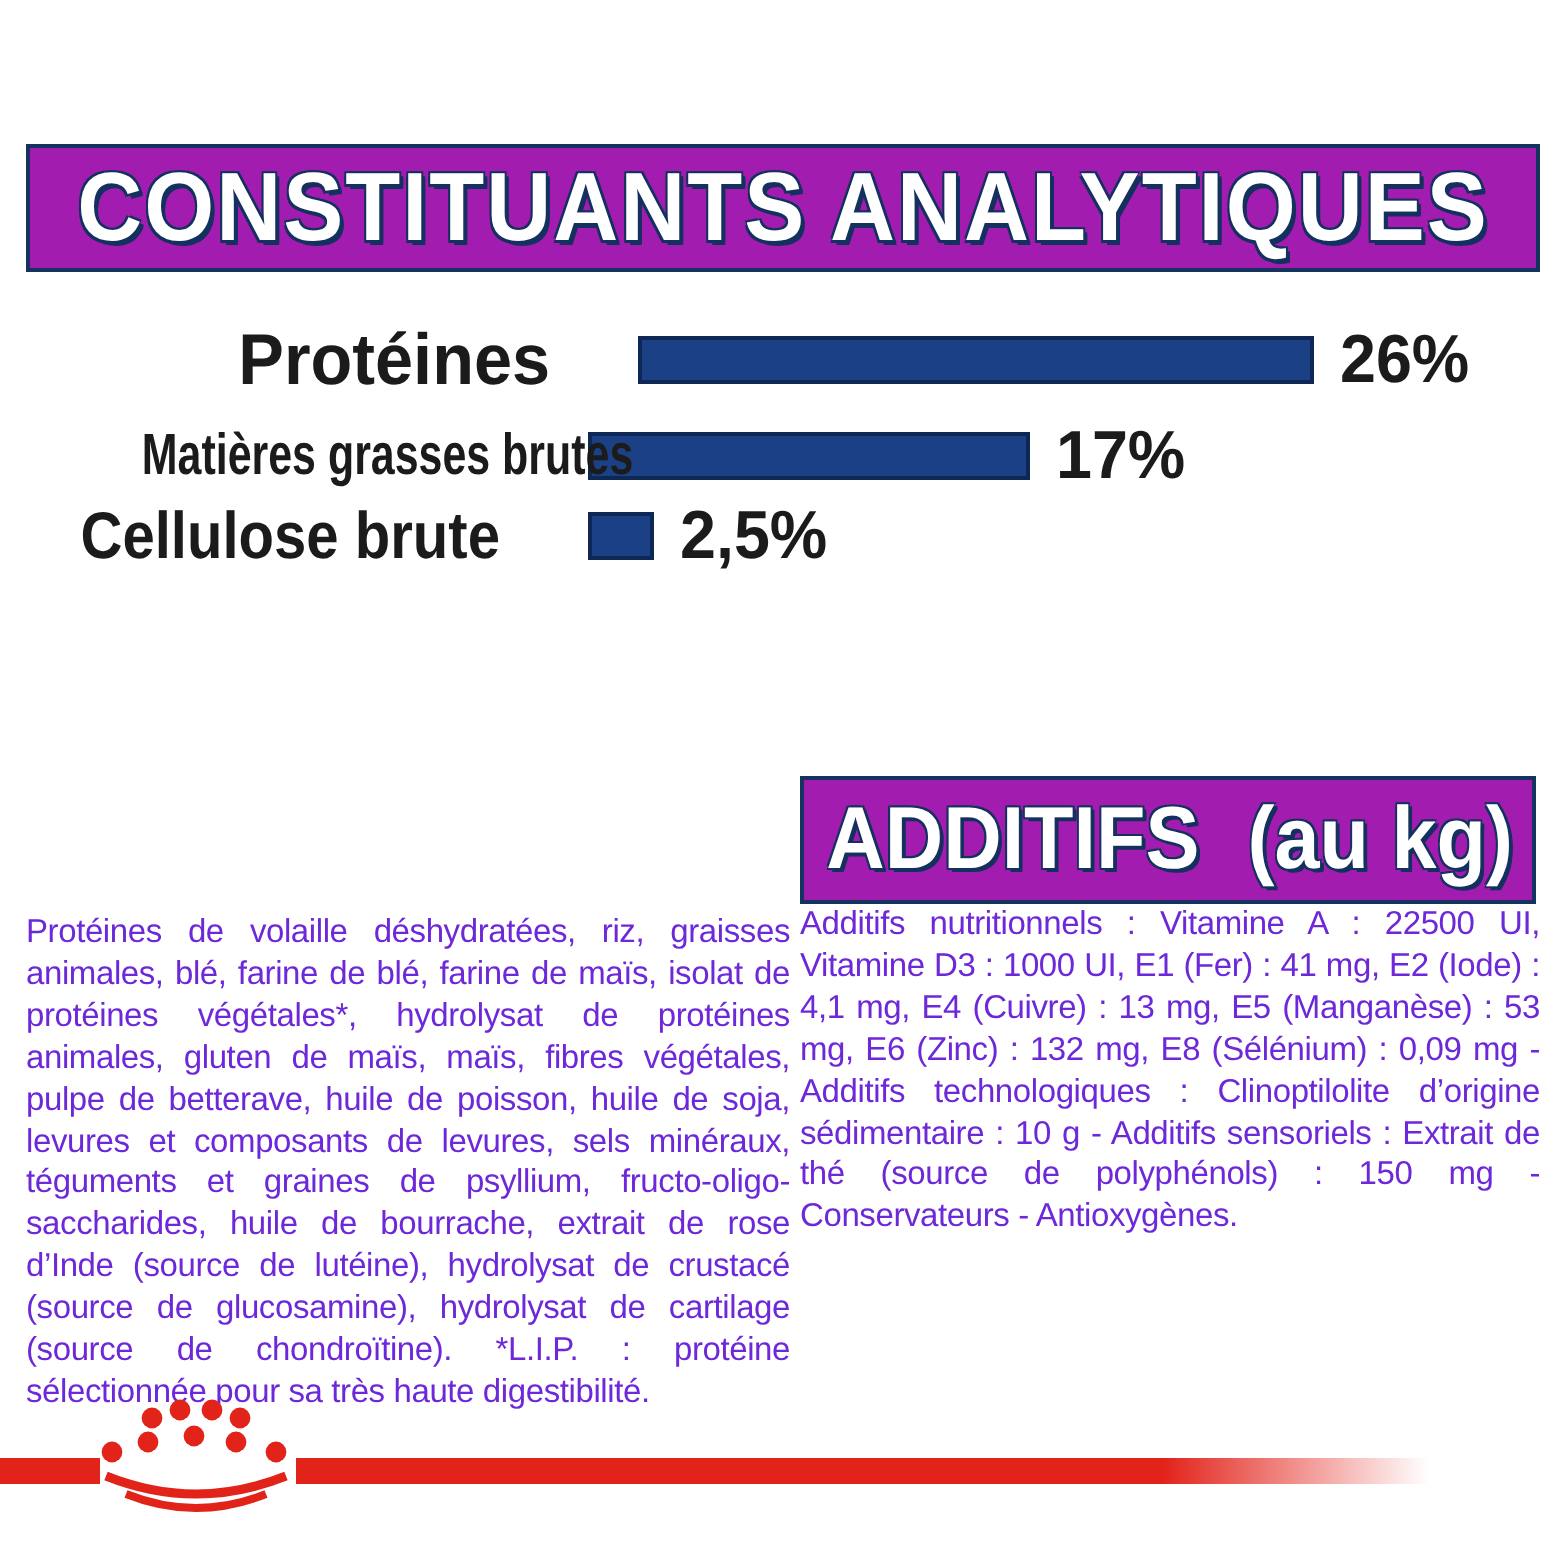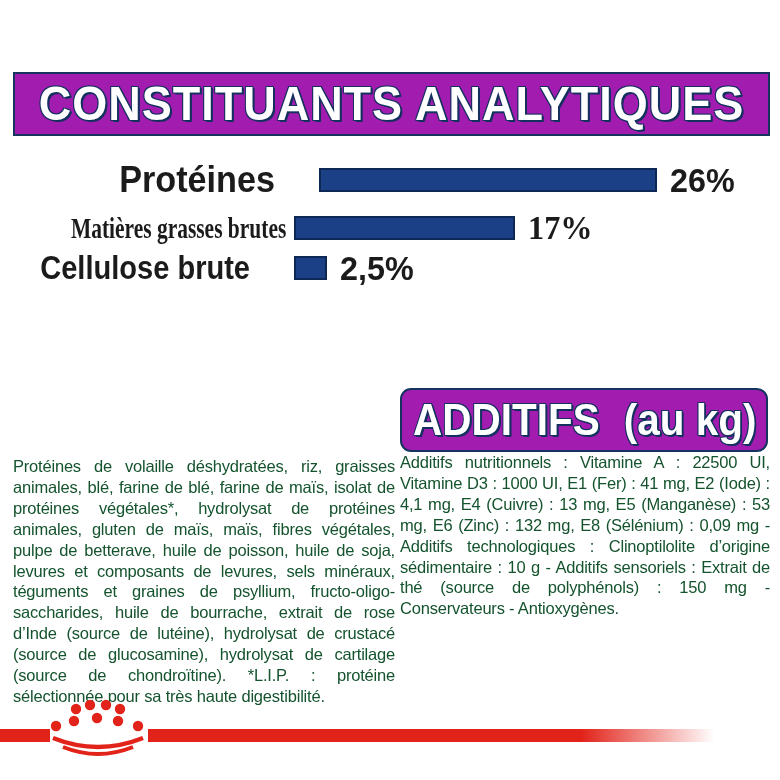--- a/index.html
+++ b/index.html
@@ -8,37 +8,37 @@
 
   
   .banner{position:absolute;background:#a21caf;border:2px solid #16335f;
           display:flex;align-items:center;justify-content:center;box-sizing:border-box;}
   .banner-text{color:#ffffff;font-weight:bold;white-space:nowrap;
                text-shadow:2px 2px 0 #14305f,-1px -1px 0 #14305f,1px -1px 0 #14305f,-1px 1px 0 #14305f,2px 1px 0 #14305f;}
   #main-banner{left:13px;top:72px;width:757px;height:64px;}
   #main-banner .banner-text{font-size:45px;letter-spacing:1px;transform:scaleY(1.08);}
   #composition-banner{left:13px;top:390px;width:372px;height:62px;}
   #composition-banner .banner-text{font-size:38px;transform:scaleX(0.92);}
-  #additives-banner{left:400px;top:388px;width:368px;height:64px;border-radius:11px;}
+  #additives-banner{left:400px;top:388px;width:368px;height:64px;}
   #additives-banner .banner-text{font-size:44px;transform:scaleX(0.92);}
   .unit-label{font-size:25px;margin-left:10px;font-weight:bold;}
 
   
   .chart-row{position:absolute;left:0;width:780px;height:48px;display:flex;align-items:center;}
   .chart-label{width:242px;margin-left:8px;text-align:right;font-weight:bold;color:#1b1b1b;
                transform-origin:right center;white-space:nowrap;}
   .row-0 .chart-label{font-size:36px;transform:scaleX(0.95);}
   .row-1 .chart-label{font-size:29px;transform:scaleX(0.74);}
   .row-2 .chart-label{font-size:33px;transform:scaleX(0.88);}
   .chart-bar{height:20px;border:2px solid #0d2855;background:#1c4085;margin-left:44px;}
   .chart-value{margin-left:13px;font-weight:bold;font-size:34px;color:#1b1b1b;
                transform:scaleX(0.95);transform-origin:left center;white-space:nowrap;}
 
   
-  .body-text{position:absolute;text-align:justify;color:#14532d;
+  .body-text{position:absolute;text-align:justify;color:#6d28d9;
              font-size:16.5px;line-height:20.9px;letter-spacing:-0.2px;}
   #composition-body{left:13px;top:456px;width:382px;}
   #additives-body{left:400px;top:452px;width:370px;}
 
   
   .red-seg{position:absolute;top:729px;height:13px;background:#e2231a;}
   #red-seg-left{left:0;width:50px;}
   #red-seg-right{left:148px;width:578px;
       background:linear-gradient(to right,#e2231a 0%,#e2231a 75%,rgba(226,35,26,0) 98%);}
   #crown{position:absolute;left:50px;top:696px;width:96px;height:64px;}
@@ -51,21 +51,21 @@
   <div id="main-banner" class="banner">
     <span class="banner-text">CONSTITUANTS ANALYTIQUES</span>
   </div>
 
   <div id="chart">
       <div class="chart-row row-0" style="top: 156px; margin-left: 25px;">
         <span class="chart-label">Protéines</span>
         <div class="chart-bar" style="width: 334px; background: rgb(28, 64, 133); border-color: rgb(13, 40, 85);"></div>
         <span class="chart-value">26%</span>
       </div>
-      <div class="chart-row row-1" style="top: 204px; font-family: Liberation Serif, serif;">
+      <div class="chart-row row-1" style="top: 204px;">
         <span class="chart-label">Matières grasses brutes</span>
         <div class="chart-bar" style="width: 217px; background: rgb(28, 64, 133); border-color: rgb(13, 40, 85);"></div>
         <span class="chart-value">17%</span>
       </div>
       <div class="chart-row row-2" style="top: 244px;">
         <span class="chart-label">Cellulose brute</span>
         <div class="chart-bar" style="width: 29px; background: rgb(28, 64, 133); border-color: rgb(13, 40, 85);"></div>
         <span class="chart-value">2,5%</span>
       </div>
     </div>

